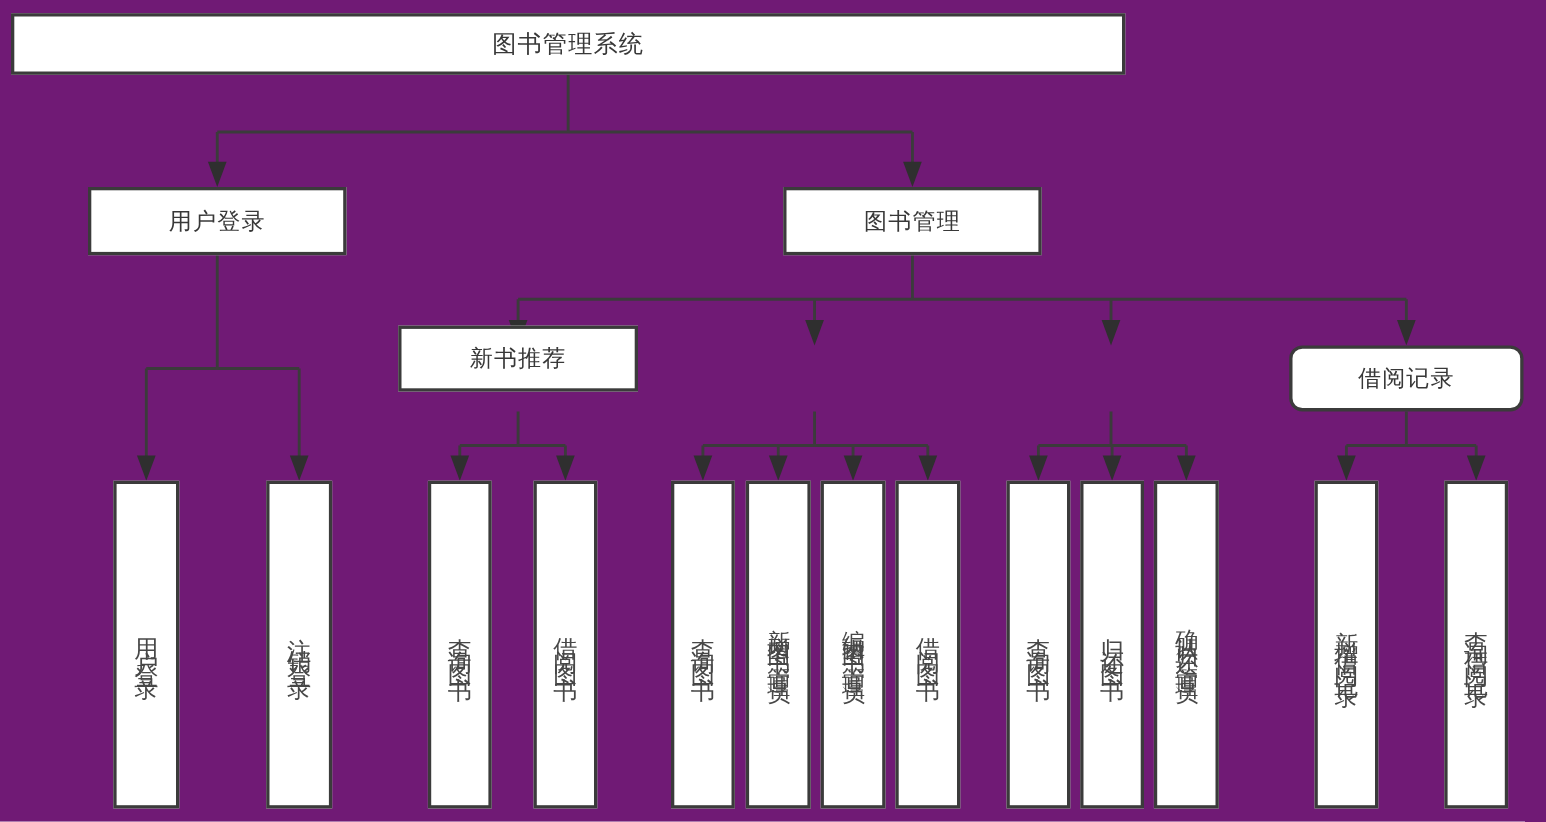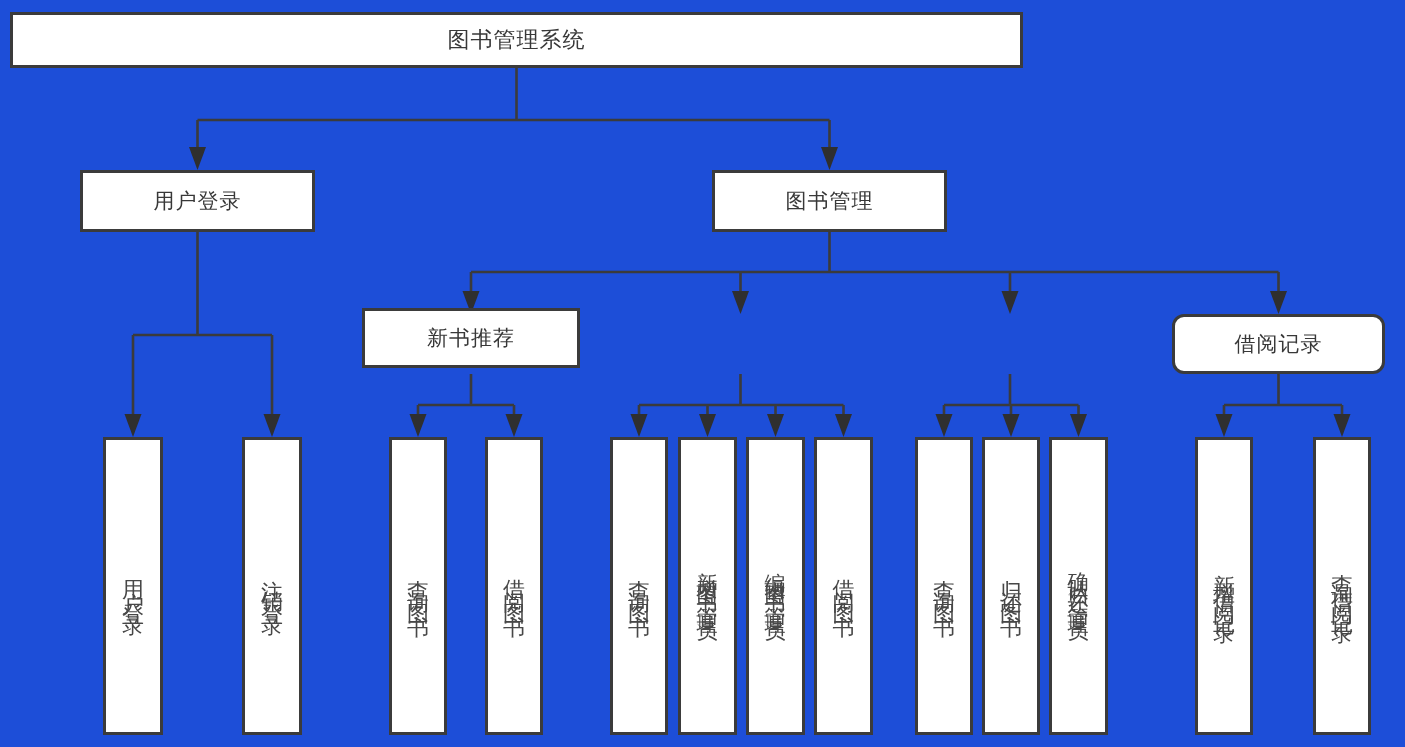--- a/index.html
+++ b/index.html
@@ -1,17 +1,17 @@
 <!DOCTYPE html>
 <html><head>
 <meta charset="utf-8">
 <style>
   html,body{margin:0;padding:0;background:#ffffff;}
   .canvas{
-    position:relative;width:1405px;height:747px;background:#1d4ed8;overflow:hidden;
+    position:relative;width:1405px;height:747px;background:#701a75;overflow:hidden;
     font-family:"Liberation Sans",sans-serif;color:#3a3a3a;
   }
   .connectors{position:absolute;left:0;top:0;width:1405px;height:747px;}
   .connectors path{stroke:#3b3b3b;stroke-width:2.6;fill:none;}
   .connectors polygon{fill:#2f2f2f;stroke:none;}
   .box{
     position:absolute;box-sizing:border-box;border:3px solid #3b3b3b;background:#ffffff;
     display:flex;align-items:center;justify-content:center;
   }
   .hlabel{font-size:21px;letter-spacing:1px;color:#383838;}
@@ -24,21 +24,21 @@
   .leaf.ls10{letter-spacing:10px;}
   .leaf.ls7{letter-spacing:7px;font-size:21px;}
   .watermark{
     position:absolute;left:1150px;top:716px;width:255px;
     font-size:21px;color:#b4b4ba;white-space:nowrap;
   }
   
   .root-box{left:10px;top:12px;width:1013px;height:56px;}
   .b-l2a{left:80px; top:170px;width:235px;height:62px;}
   .b-l2b{left:712px;top:170px;width:235px;height:62px;}
-  .b-l3a{left:362px; top:308px;width:218px;height:60px;}
+  .b-l3a{left:362px; top:296px;width:218px;height:60px;}
   .b-l3b{left:634px; top:314px;width:213px;height:60px;}
   .b-l3c{left:903px; top:314px;width:214px;height:60px;}
   .b-l3d{left:1172px;top:314px;width:213px;height:60px;border-radius:12px;}
   .b-a1{left:103px; top:437px;width:60px;height:298px;}
   .b-a2{left:242px; top:437px;width:60px;height:298px;}
   .b-b1{left:389px; top:437px;width:58px;height:298px;}
   .b-b2{left:485px; top:437px;width:58px;height:298px;}
   .b-c1{left:610px; top:437px;width:58px;height:298px;}
   .b-c2{left:678px; top:437px;width:59px;height:298px;}
   .b-c3{left:746px; top:437px;width:59px;height:298px;}

